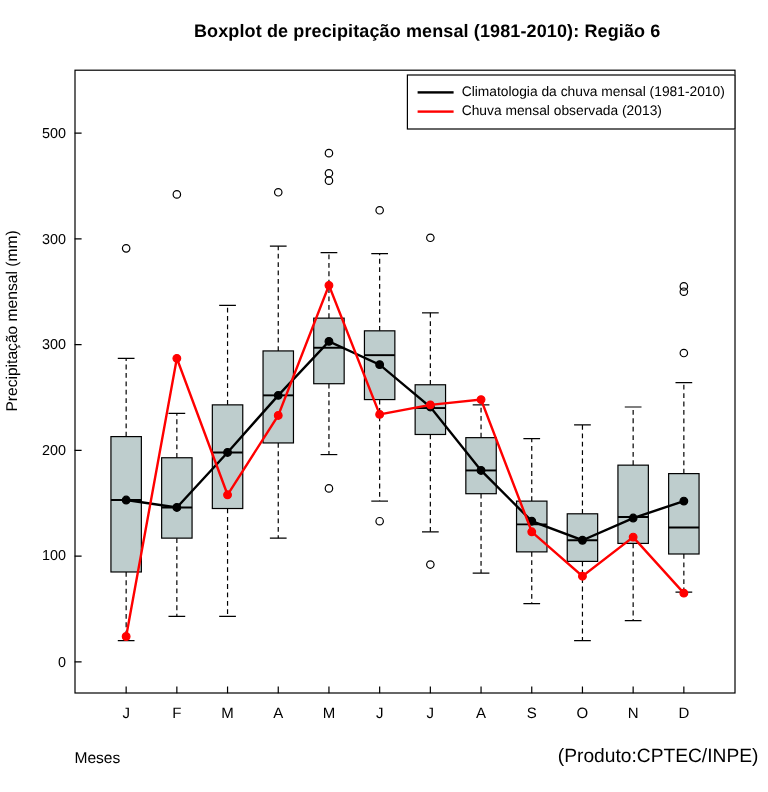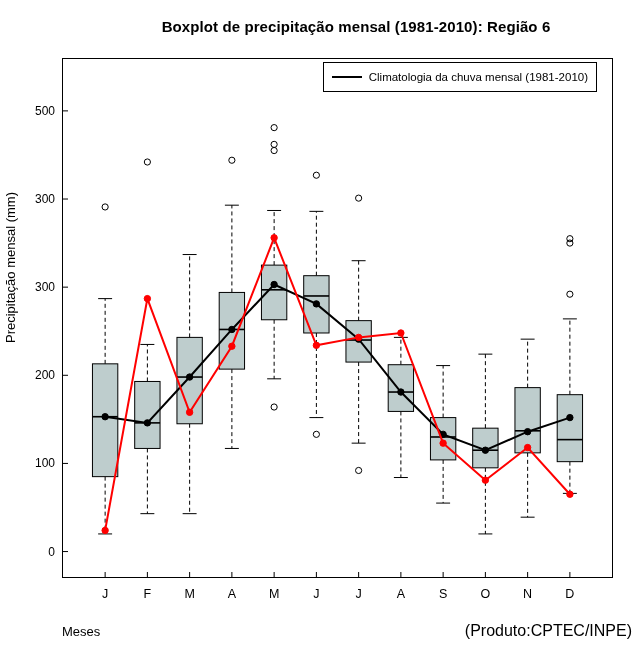--- a/index.html
+++ b/index.html
@@ -263,25 +263,29 @@
         <div class="tick-label-x" style="left: 169.875px;">A</div>
         <div class="tick-label-x" style="left: 212.125px;">M</div>
         <div class="tick-label-x" style="left: 254.375px;">J</div>
         <div class="tick-label-x" style="left: 296.625px;">J</div>
         <div class="tick-label-x" style="left: 338.875px;">A</div>
         <div class="tick-label-x" style="left: 381.125px;">S</div>
         <div class="tick-label-x" style="left: 423.375px;">O</div>
         <div class="tick-label-x" style="left: 465.625px;">N</div>
         <div class="tick-label-x" style="left: 507.875px;">D</div>
       </div>
-    <div class="legend" id="legend" style="right: 16px; top: 4px;">
+    <div class="legend" id="legend" style="right: 0; top: 4px;">
         <div class="legend-row">
           <span class="legend-swatch" style="border-top-color: rgb(0, 0, 0);"></span>
           <span>Climatologia da chuva mensal (1981-2010)</span>
         </div>
+        <div class="legend-row">
+          <span class="legend-swatch" style="border-top-color: rgb(255, 0, 0);"></span>
+          <span>Chuva mensal observada (2013)</span>
+        </div>
       </div>
   </div>
 
   <div class="ylabel">Precipitação mensal (mm)</div>
   <div class="xlabel">Meses</div>
   <div class="credit">(Produto:CPTEC/INPE)</div>
 
 </div>
 
 </body></html>

